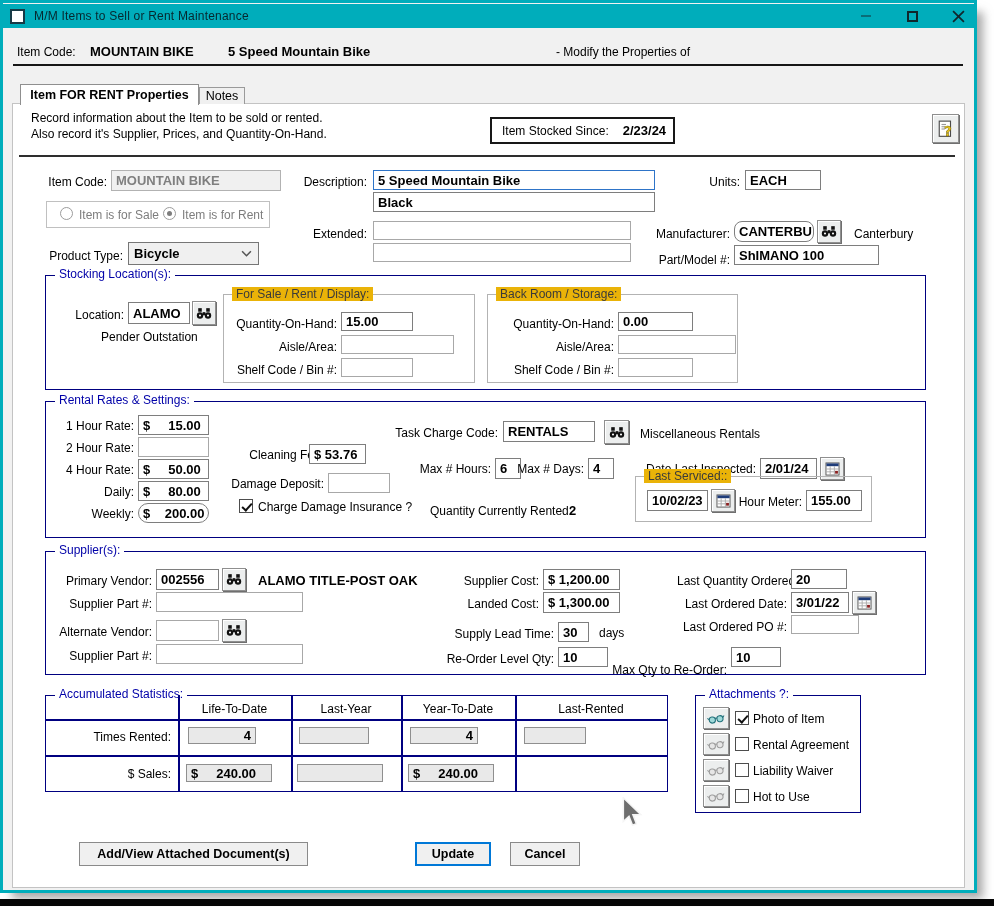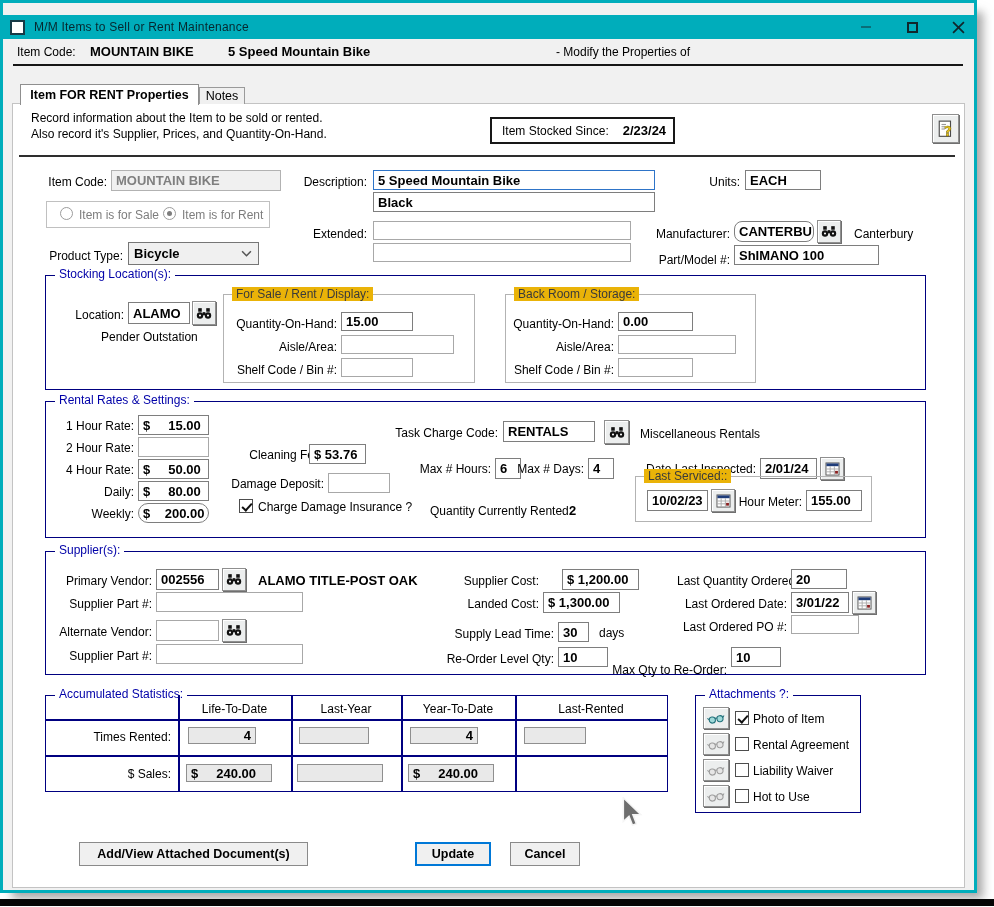--- a/index.html
+++ b/index.html
@@ -4,21 +4,21 @@
 <style>
   * { box-sizing: border-box; margin: 0; padding: 0; }
   html,body { background:#ffffff; }
   body { font-family:"Liberation Sans", sans-serif; color:#000; }
   .screen { position:relative; width:994px; height:907px; background:#fff; overflow:hidden; }
 
   
   .window { position:absolute; left:0; top:0; width:977px; height:893px;
             background:#f1f1f1; border:3px solid #00adbb;
             box-shadow:9px 9px 9px -3px rgba(110,110,110,.6); }
-  .titlebar { position:absolute; left:0; top:12px; width:100%; height:24px; background:#00adbb;
+  .titlebar { position:absolute; left:0; top:1px; width:100%; height:24px; background:#00adbb;
               display:flex; align-items:center; }
   .win-icon { width:15px; height:15px; background:#fff; border:2px solid #173a46; margin-left:7px; }
   .title-text { font-size:12px; color:#06272e; margin-left:9px; letter-spacing:.2px; }
   .tb-controls { position:absolute; right:8px; top:0; height:24px; display:flex; align-items:center; gap:30px; }
   .tb-btn { width:16px; height:16px; display:flex; align-items:center; justify-content:center; cursor:default; }
   .glyph-min { width:10px; height:2px; background:#0a6e78; }
   .glyph-max { width:11px; height:11px; border:2px solid #10272c; }
   .glyph-close { stroke:#10272c; stroke-width:1.6; }
 
   
@@ -209,21 +209,21 @@
     <div class="fsg" style="left:220px; top:291px; width:252px; height:89px;">
       <span class="fsg-legend">For Sale / Rent / Display:</span>
     </div>
     <span class="lbl" style="left:224px; top:314px; width:110px;">Quantity-On-Hand:</span>
     <div class="inp" style="left:338px; top:309px; width:72px; height:19px;">15.00</div>
     <span class="lbl" style="left:224px; top:337px; width:110px;">Aisle/Area:</span>
     <div class="inp lite" style="left:338px; top:332px; width:113px; height:19px;"></div>
     <span class="lbl" style="left:224px; top:360px; width:110px;">Shelf Code / Bin #:</span>
     <div class="inp lite" style="left:338px; top:355px; width:72px; height:19px;"></div>
 
-    <div class="fsg" style="left:502px; top:291px; width:251px; height:89px;padding-left:8px;">
+    <div class="fsg" style="left:484px; top:291px; width:251px; height:89px;padding-left:8px;">
       <span class="fsg-legend">Back Room / Storage:</span>
     </div>
     <span class="lbl" style="left:500px; top:314px; width:111px;">Quantity-On-Hand:</span>
     <div class="inp" style="left:615px; top:309px; width:75px; height:19px;">0.00</div>
     <span class="lbl" style="left:500px; top:337px; width:111px;">Aisle/Area:</span>
     <div class="inp lite" style="left:615px; top:332px; width:118px; height:19px;"></div>
     <span class="lbl" style="left:500px; top:360px; width:111px;">Shelf Code / Bin #:</span>
     <div class="inp lite" style="left:615px; top:355px; width:75px; height:19px;"></div>
 
     <div class="fs" style="left:42px; top:398px; width:881px; height:137px;">
@@ -334,21 +334,21 @@
         <circle cx="4.5" cy="9.3" r="1.2" fill="#fff"></circle>
           <circle cx="13.5" cy="9.3" r="1.2" fill="#fff"></circle>
         <rect x="7.5" y="5.5" width="3" height="3.5" fill="#111"></rect>
       </svg>
     </div>
 
     <span class="lbl" style="left:59px; top:646px; width:90px;">Supplier Part #:</span>
     <div class="inp lite" style="left:153px; top:641px; width:147px; height:20px;"></div>
 
     <span class="lbl" style="left:446px; top:571px; width:90px;">Supplier Cost:</span>
-    <div class="inp" style="left:540px; top:566px; width:77px; height:21px;margin-left:19px;">$ 1,200.00</div>
+    <div class="inp" style="left:540px; top:566px; width:77px; height:21px;">$ 1,200.00</div>
     <span class="lbl" style="left:446px; top:594px; width:90px;">Landed Cost:</span>
     <div class="inp" style="left:540px; top:589px; width:77px; height:21px;">$ 1,300.00</div>
 
     <span class="lbl" style="left:451px; top:624px; width:100px;">Supply Lead Time:</span>
     <div class="inp" style="left:555px; top:619px; width:31px; height:20px;">30</div>
     <span class="lbl-l" style="left:596px; top:623px;">days</span>
 
     <span class="lbl" style="left:441px; top:649px; width:110px;">Re-Order Level Qty:</span>
     <div class="inp" style="left:555px; top:644px; width:50px; height:20px;">10</div>
     <span class="lbl" style="left:604px; top:649px; width:120px;margin-top:11px;">Max Qty to Re-Order:</span>

